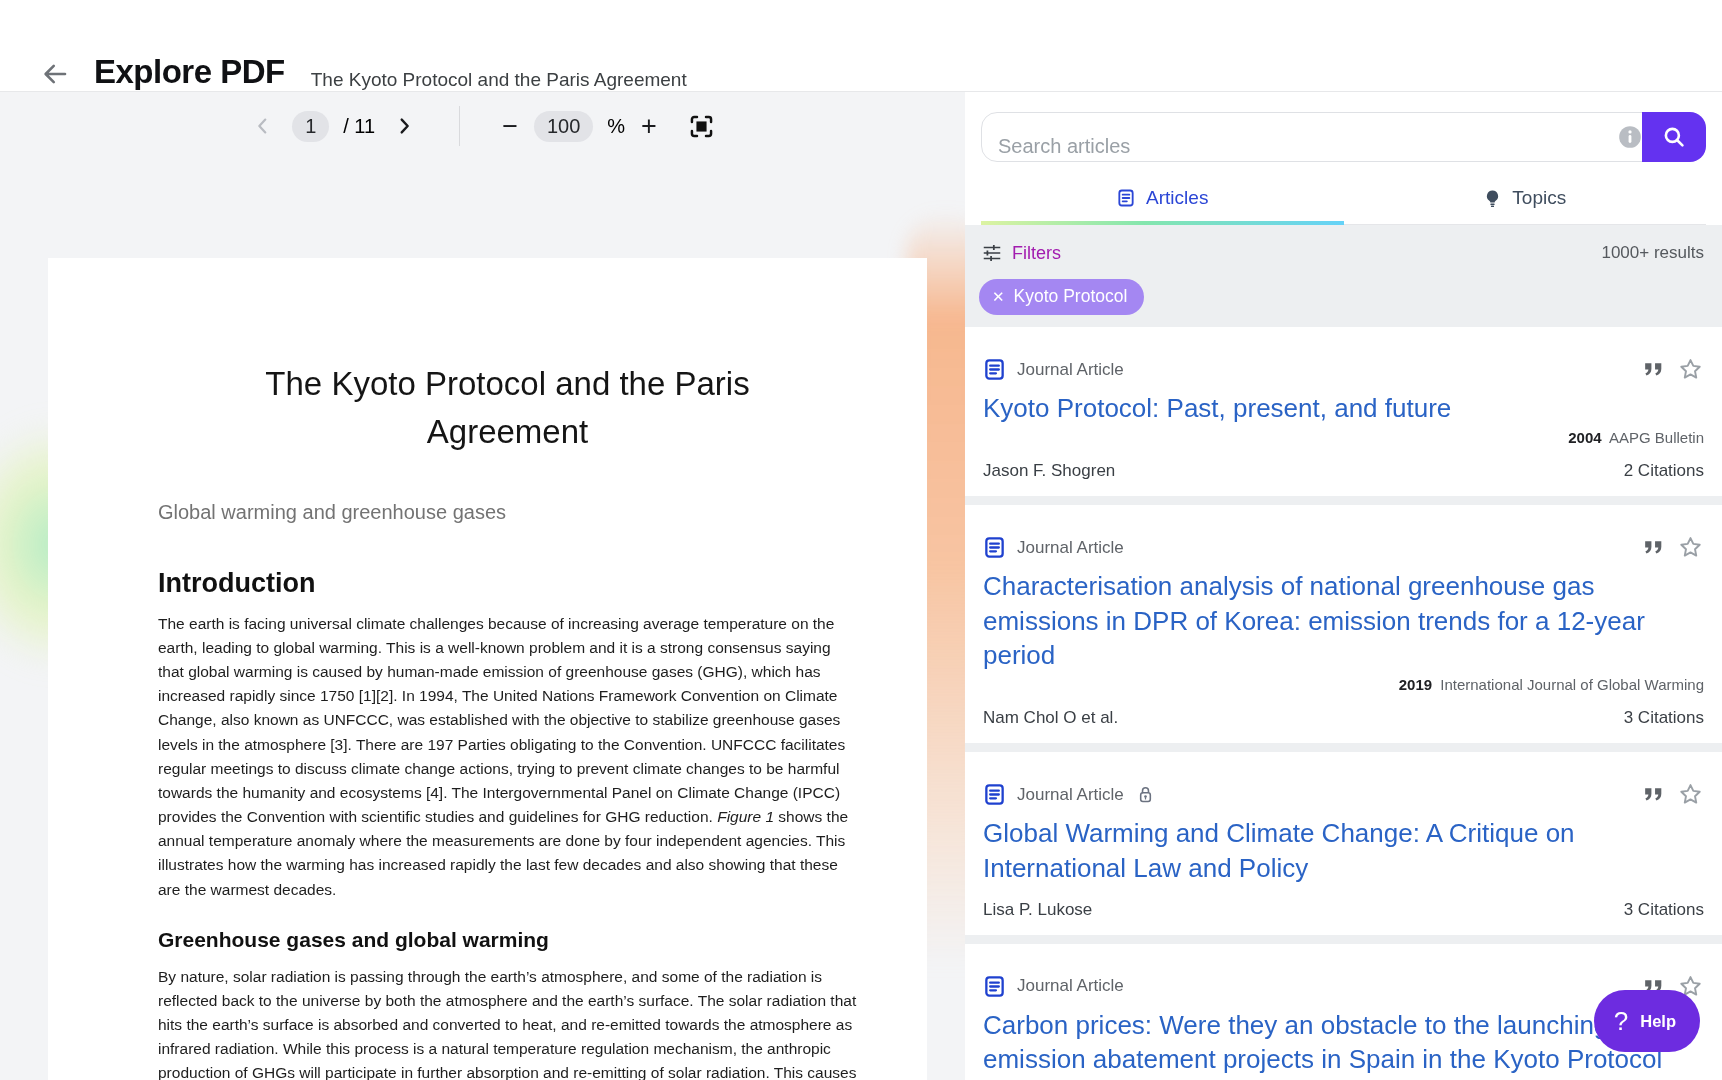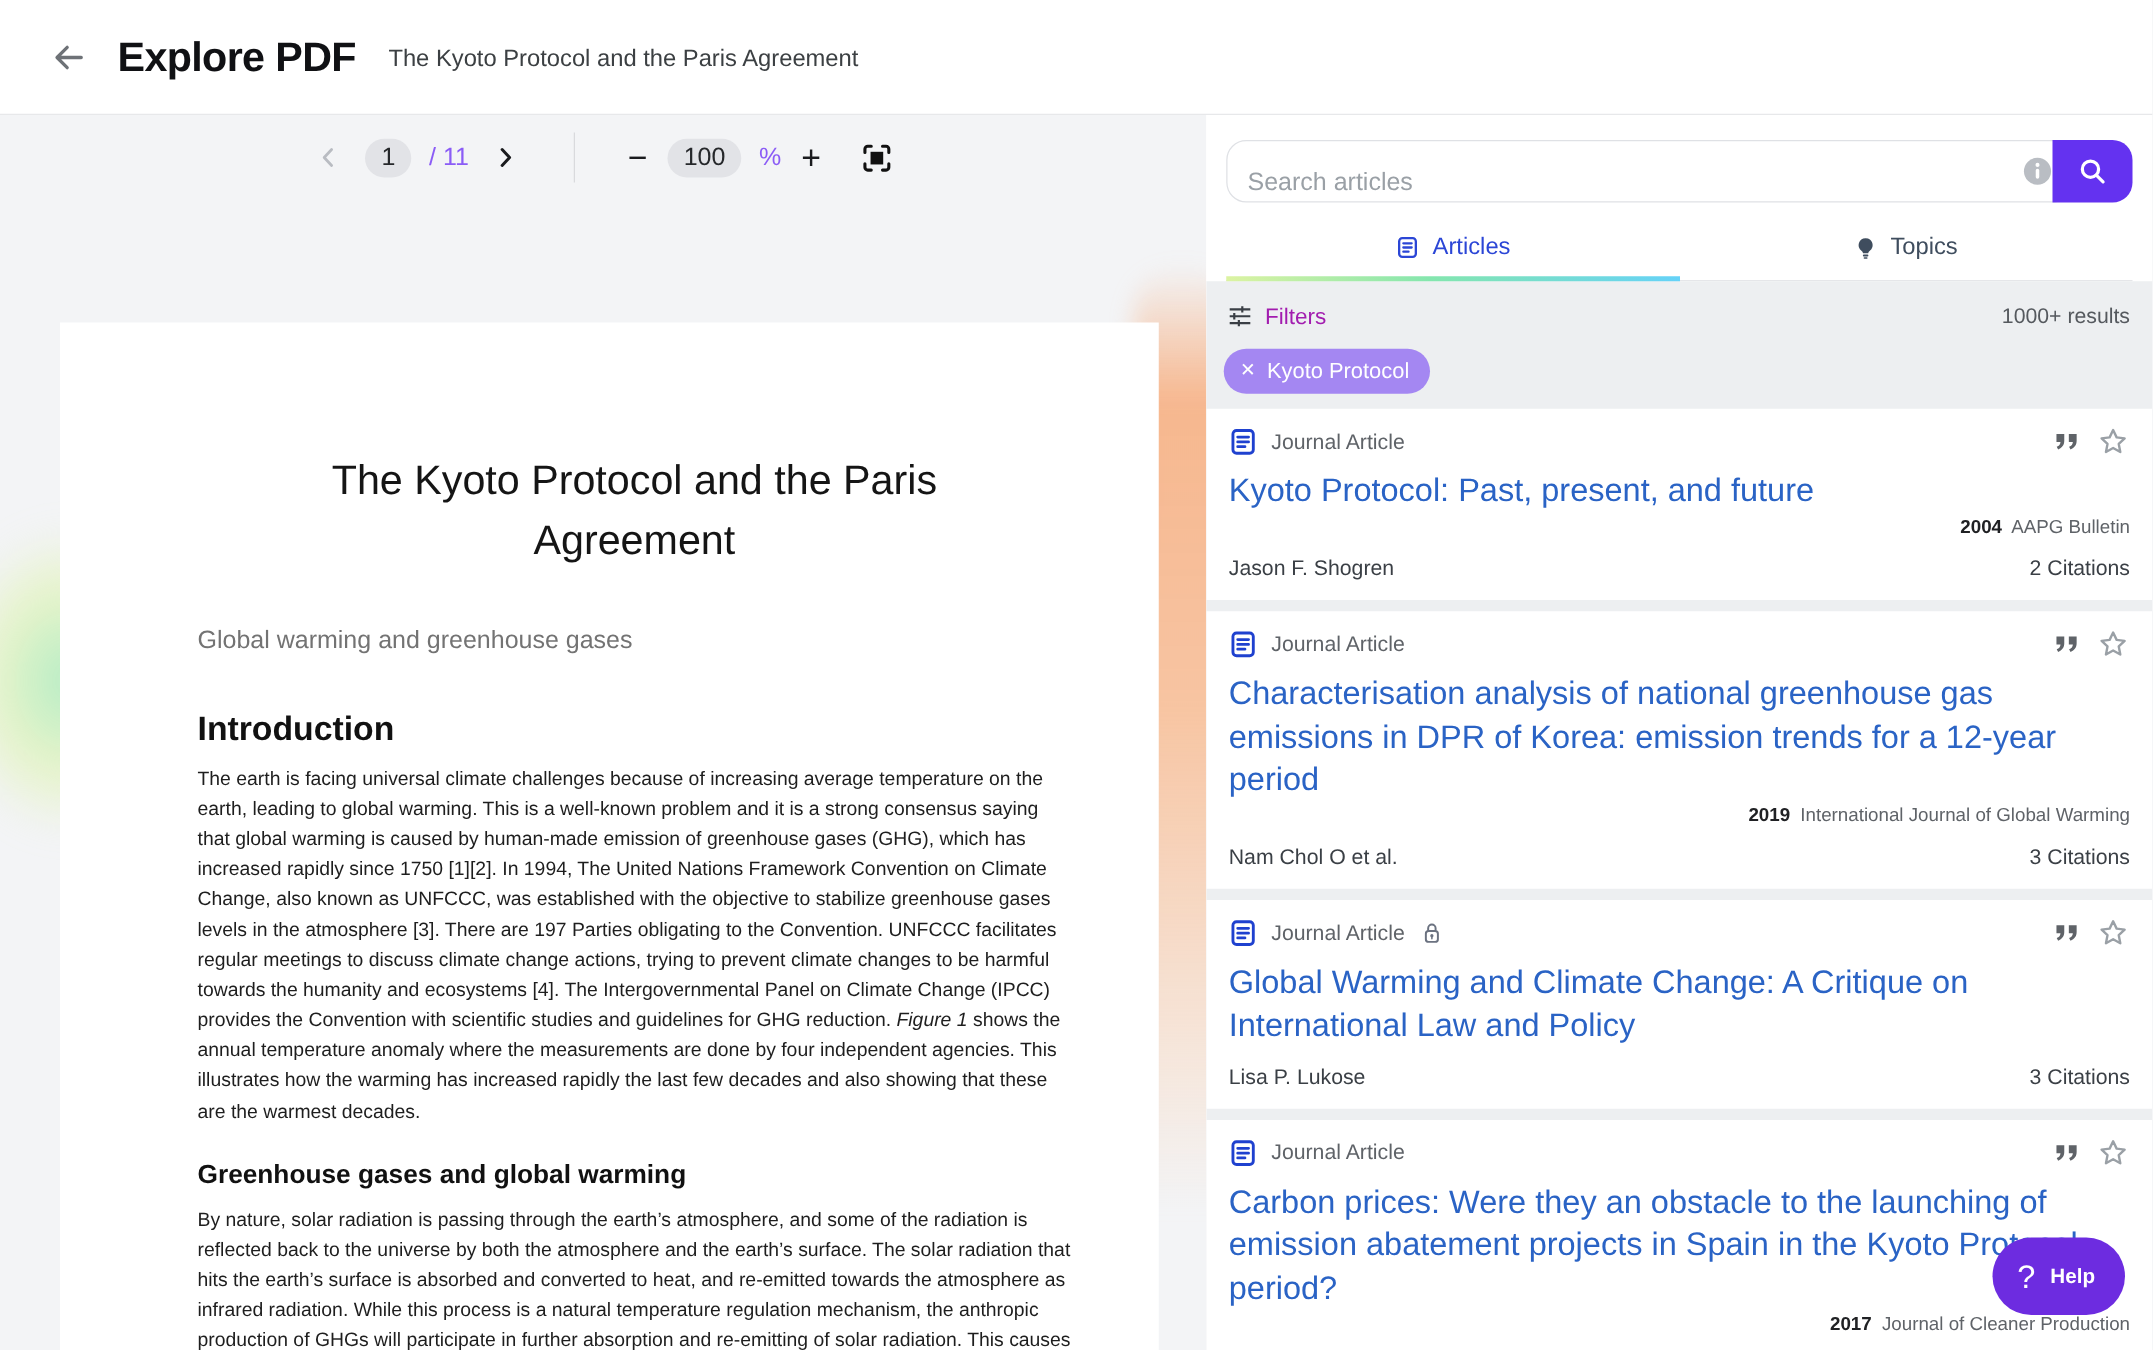--- a/index.html
+++ b/index.html
@@ -1,21 +1,21 @@
 <!DOCTYPE html>
 <html><head>
 <meta charset="utf-8">
 <style>
   * { margin:0; padding:0; box-sizing:border-box; }
   html,body { width:1722px; height:1080px; overflow:hidden;
     font-family:"Liberation Sans", sans-serif; background:#f3f4f6; color:#202124; }
 
   
   .app-header { position:relative; height:92px; background:#fff;
-    border-bottom:1px solid #e7e8ea; display:flex; align-items:center; padding:0 38px; z-index:5; }
+    border-bottom:1px solid #e7e8ea; display:flex; align-items:flex-end; padding:0 38px; z-index:5; }
   .back-btn { width:34px; height:34px; display:flex; align-items:center; justify-content:center;
     cursor:pointer; margin-right:22px; }
   .app-title { font-size:33px; font-weight:800; letter-spacing:-.5px; color:#101114; }
   .doc-title { font-size:19px; color:#3c4043; margin-left:26px; margin-top:4px; }
 
   .main { position:relative; display:flex; height:988px; }
 
   
   .viewer { position:relative; width:965px; height:100%; background:#f3f4f6; flex:none; }
   .blob-green { position:absolute; left:-42px; top:330px; width:195px; height:245px;
@@ -23,21 +23,21 @@
     background:radial-gradient(closest-side, rgba(138,232,168,.62), rgba(216,243,152,.48) 58%, rgba(216,243,152,0)); }
   .blob-orange { position:absolute; right:-20px; top:120px; width:78px; height:780px;
     border-radius:45px; filter:blur(9px); pointer-events:none;
     background:linear-gradient(to bottom, rgba(248,177,130,0) 0%, rgba(247,172,124,.85) 14%,
       rgba(248,184,140,.8) 45%, rgba(250,212,184,.45) 80%, rgba(250,212,184,0) 97%); }
 
   .pdf-toolbar { position:relative; height:68px; display:flex; align-items:center; justify-content:center; }
   .tb-group { display:flex; align-items:center; gap:14px; }
   .tb-icon-btn { width:30px; height:30px; display:flex; align-items:center; justify-content:center; cursor:pointer; }
   .pill { background:#e2e3e7; border-radius:16px; padding:4px 13px; font-size:20px; color:#26282b; }
-  .tb-text { font-size:20px; color:#8b5cf6; }
+  .tb-text { font-size:20px; color:#000000; }
   .tb-divider { width:1px; height:40px; background:#d9dadd; margin:0 26px; }
   .tb-sign { font-size:27px; color:#1a1b1e; line-height:1; cursor:pointer; padding:0 2px; }
 
   .pdf-page { position:absolute; left:48px; top:166px; width:879px; height:906px;
     background:#fff; padding:102px 70px 40px 110px; overflow:hidden; }
   .pdf-doc-title { font-size:33px; font-weight:400; color:#151515; text-align:center;
     line-height:1.45; max-width:600px; margin:0 auto; }
   .pdf-subtitle { font-size:20px; color:#737373; margin-top:45px; }
   .pdf-h-large { font-size:27px; font-weight:700; color:#111; margin-top:44px; }
   .pdf-h-medium { font-size:21px; font-weight:700; color:#111; margin-top:26px; }
@@ -68,21 +68,21 @@
 
   .results { flex:1; background:#edeff1; overflow:hidden; display:flex; flex-direction:column; }
   .filters-row { display:flex; align-items:center; padding:17px 18px 6px 16px; }
   .filters-label { font-size:18px; color:#a21caf; margin-left:9px; }
   .results-count { margin-left:auto; font-size:17px; color:#55595e; }
   .chip-row { padding:9px 16px 12px 14px; }
   .chip { display:inline-flex; align-items:center; gap:9px; background:#a487f2; color:#fff;
     border-radius:18px; padding:7px 17px 8px 13px; font-size:17.5px; cursor:pointer; }
   .chip .x { font-size:15px; line-height:1; }
 
-  .card { background:#fff; padding:13px 18px 15px 18px; margin-bottom:9px; }
+  .card { background:#fff; padding:29px 18px 15px 18px; margin-bottom:9px; }
   .card-head { display:flex; align-items:center; gap:11px; }
   .card-type { font-size:17px; color:#5f6368; }
   .spacer { flex:1; }
   .icon-btn { display:flex; align-items:center; cursor:pointer; }
   .card-title { font-size:26px; font-weight:500; color:#2a63c5; line-height:1.32;
     margin-top:8px; cursor:pointer; }
   .card-meta { font-size:15px; color:#5f6368; margin-top:4px;text-align:right; }
   .card-meta b { color:#202124; margin-right:4px; }
   .card-footer { display:flex; justify-content:space-between; margin-top:15px;
     font-size:17px; color:#3a3f45; }

